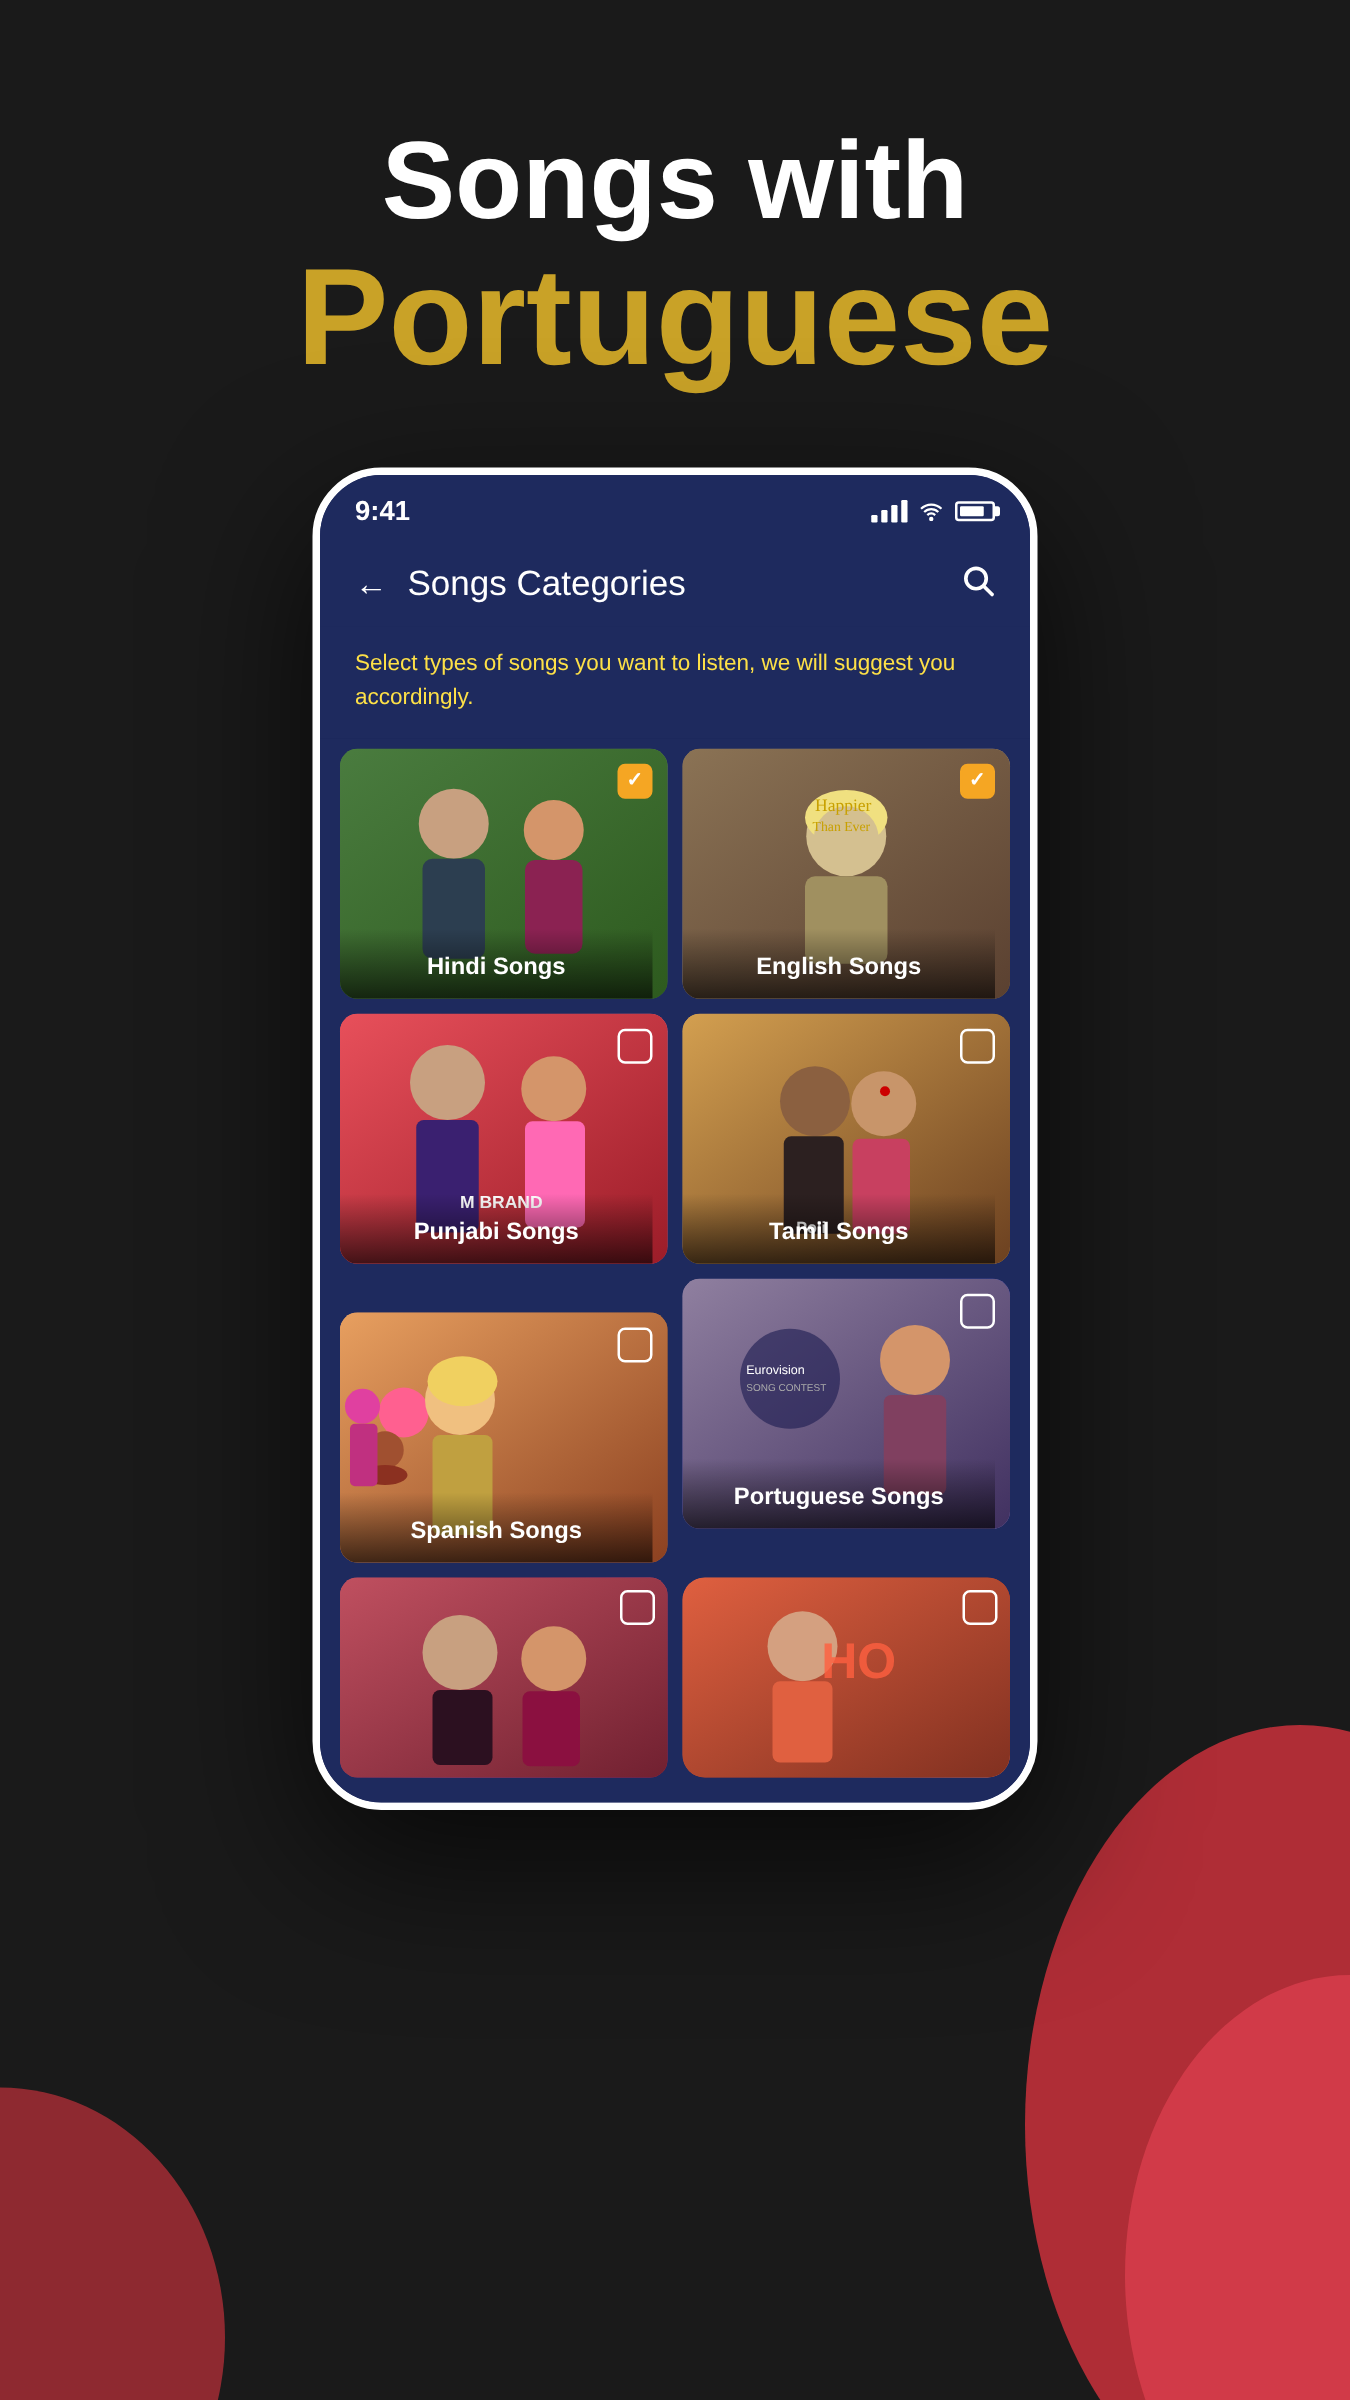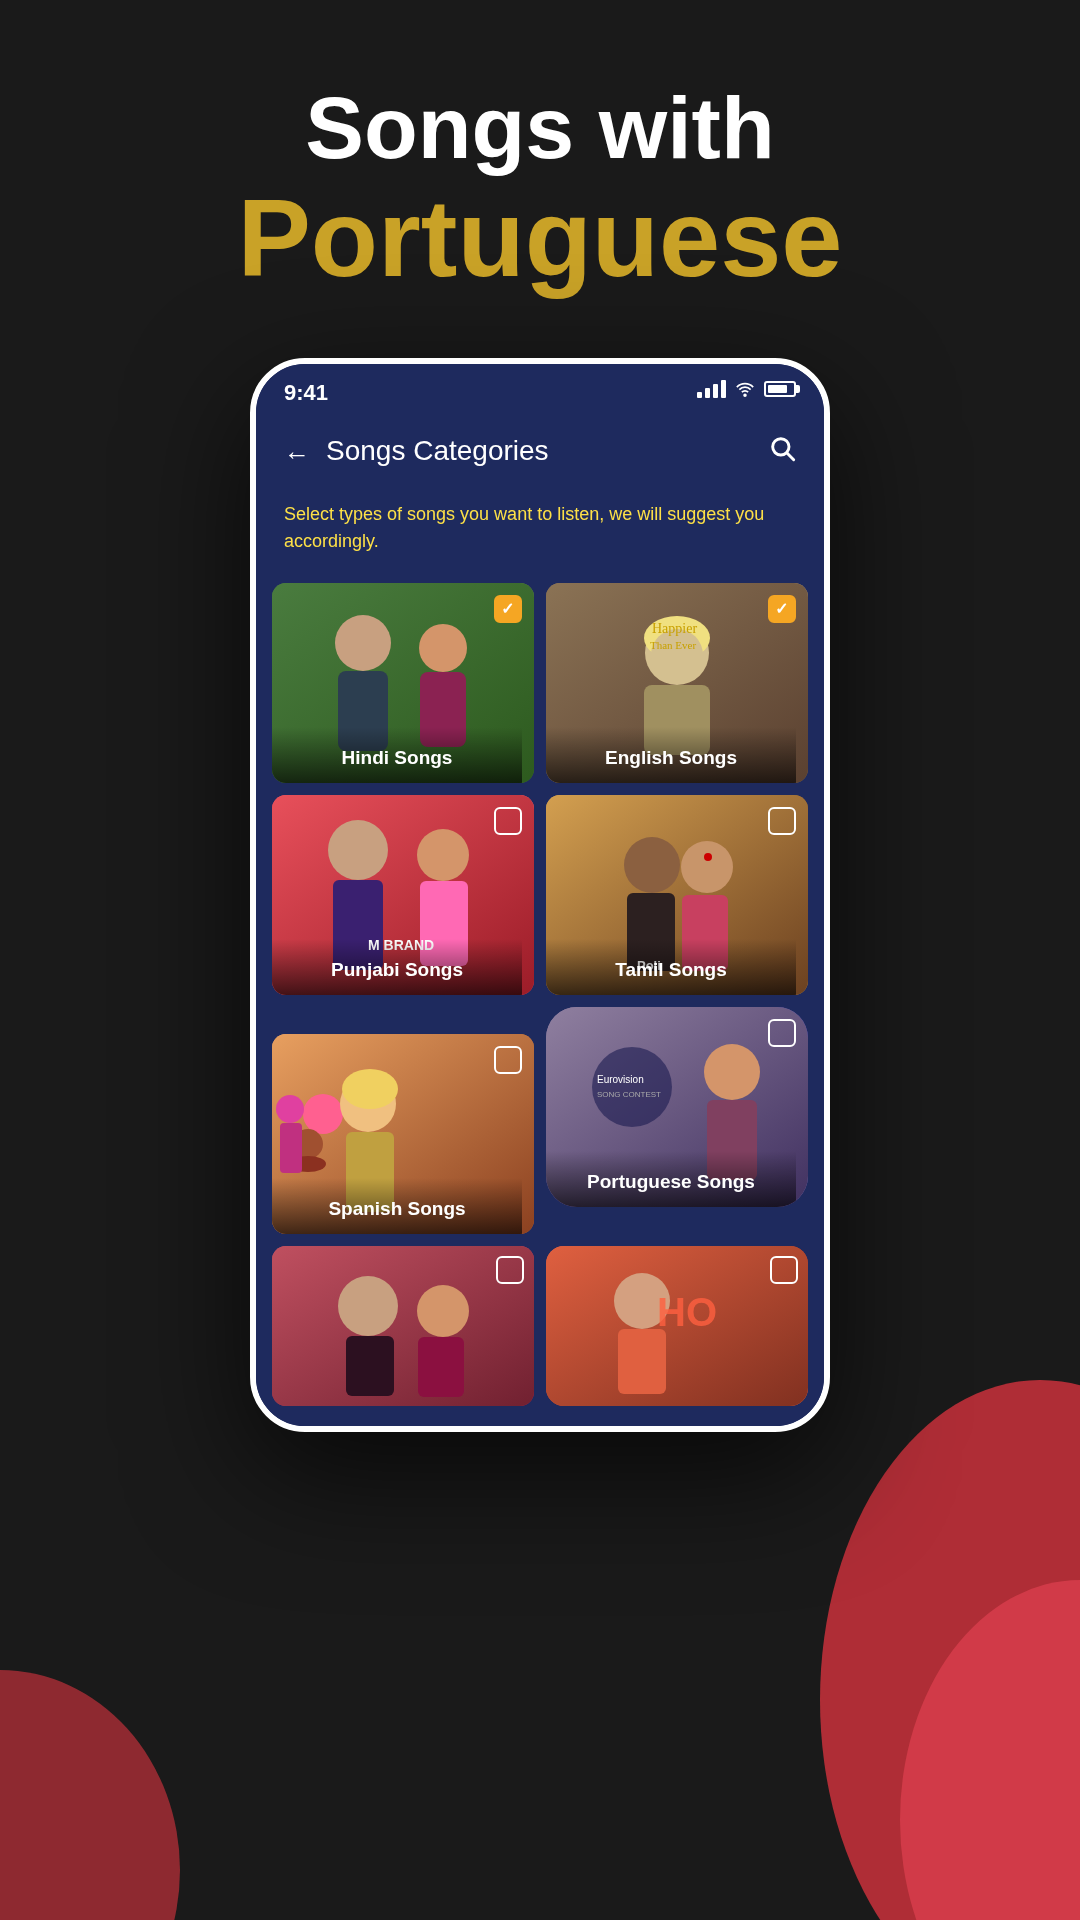--- a/index.html
+++ b/index.html
@@ -20,20 +20,21 @@
       text-align: center;
       padding-top: 80px;
       padding-bottom: 60px;
     }
 
     .hero-text .line1 {
       font-size: 88px;
       font-weight: 800;
       color: #ffffff;
       line-height: 1.1;
+      margin-top: 16px;
     }
 
     .hero-text .line2 {
       font-size: 110px;
       font-weight: 900;
       color: #c9a227;
       line-height: 1.1;
     }
 
     .phone-wrapper {
@@ -51,21 +52,21 @@
       border: 6px solid #ffffff;
       overflow: hidden;
       box-shadow: 0 40px 120px rgba(0,0,0,0.7);
       position: relative;
     }
 
     
     .status-bar {
       display: flex;
       justify-content: space-between;
-      align-items: flex-start;
+      align-items: center;
       padding: 16px 28px 8px;
       background: #1e2a5e;
     }
 
     .status-time {
       font-size: 22px;
       font-weight: 700;
       color: #ffffff;
     }
 
@@ -180,21 +181,21 @@
       height: 200px;
       cursor: pointer;
     }
 
     
     .card-hindi { background: linear-gradient(135deg, #4a7c3f 0%, #2d5a1e 30%, #6b8e4e 60%, #3d6b2e 100%); }
     .card-english { background: linear-gradient(135deg, #8b7355 0%, #a0855e 40%, #c4a882 70%, #7a6040 100%); }
     .card-punjabi { background: linear-gradient(135deg, #e8505b 0%, #c43b48 30%, #ff6b7a 60%, #d44050 100%); }
     .card-tamil { background: linear-gradient(135deg, #d4a050 0%, #b8863c 30%, #8b6030 60%, #c49040 100%); }
     .card-spanish { background: linear-gradient(135deg, #e8a060 0%, #d4854a 30%, #c07030 60%, #b86030 100%); margin-top: 27px; }
-    .card-portuguese { background: linear-gradient(135deg, #9080a0 0%, #7060a0 30%, #5050c0 60%, #8070b0 100%); border-radius: 31px; }
+    .card-portuguese { background: linear-gradient(135deg, #9080a0 0%, #7060a0 30%, #5050c0 60%, #8070b0 100%); }
     .card-row7left { background: linear-gradient(135deg, #c05060 0%, #a03050 30%, #d04060 60%, #b02040 100%); }
     .card-row7right { background: linear-gradient(135deg, #e06040 0%, #d05030 30%, #c04020 60%, #f07050 100%); }
 
     .category-overlay {
       position: absolute;
       bottom: 0;
       left: 0;
       right: 12px;
       background: linear-gradient(transparent, rgba(0,0,0,0.65));
       padding: 20px 14px 14px;

